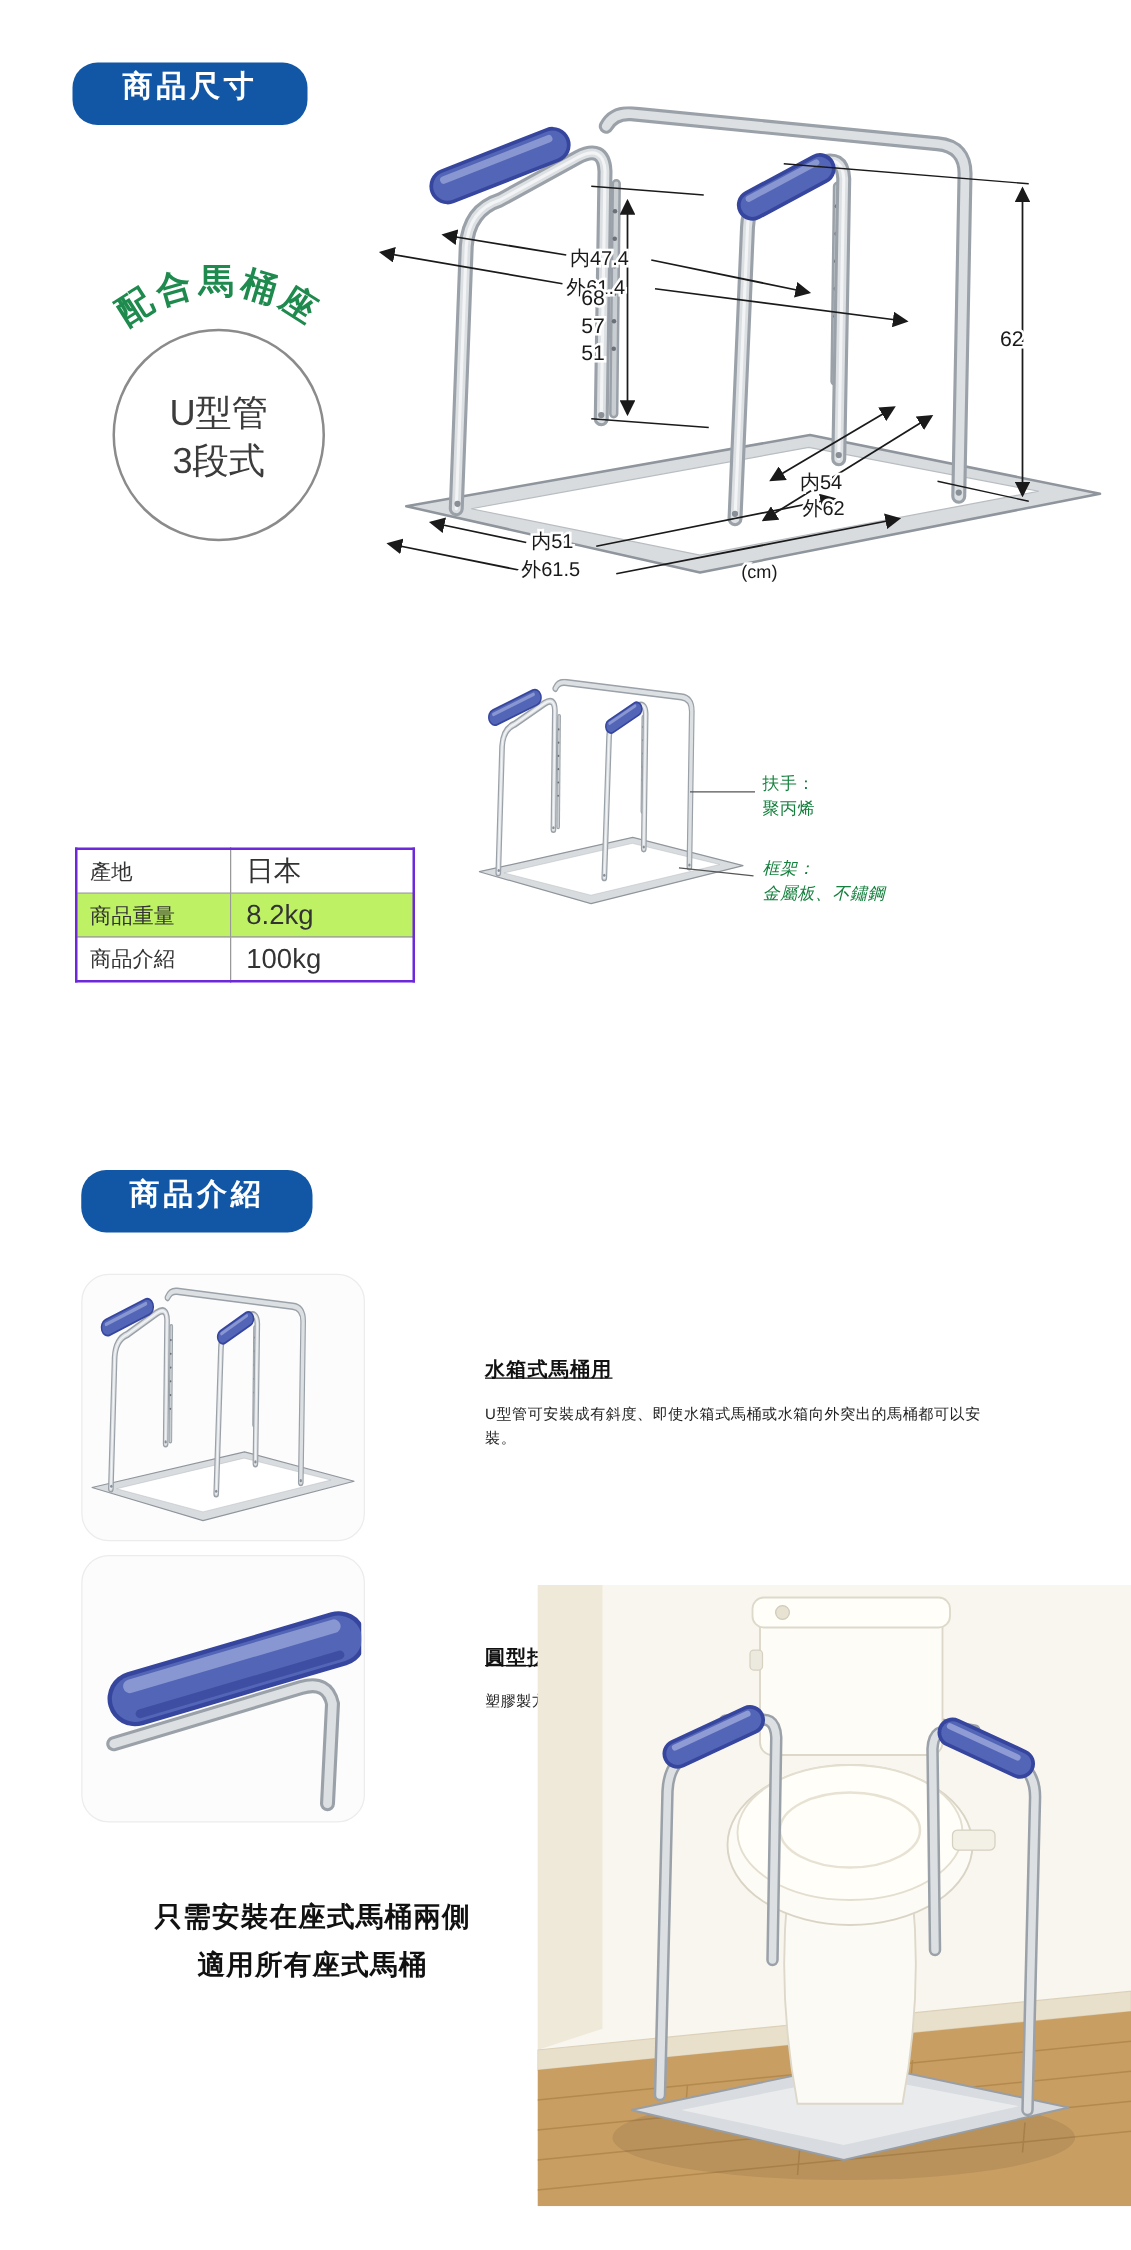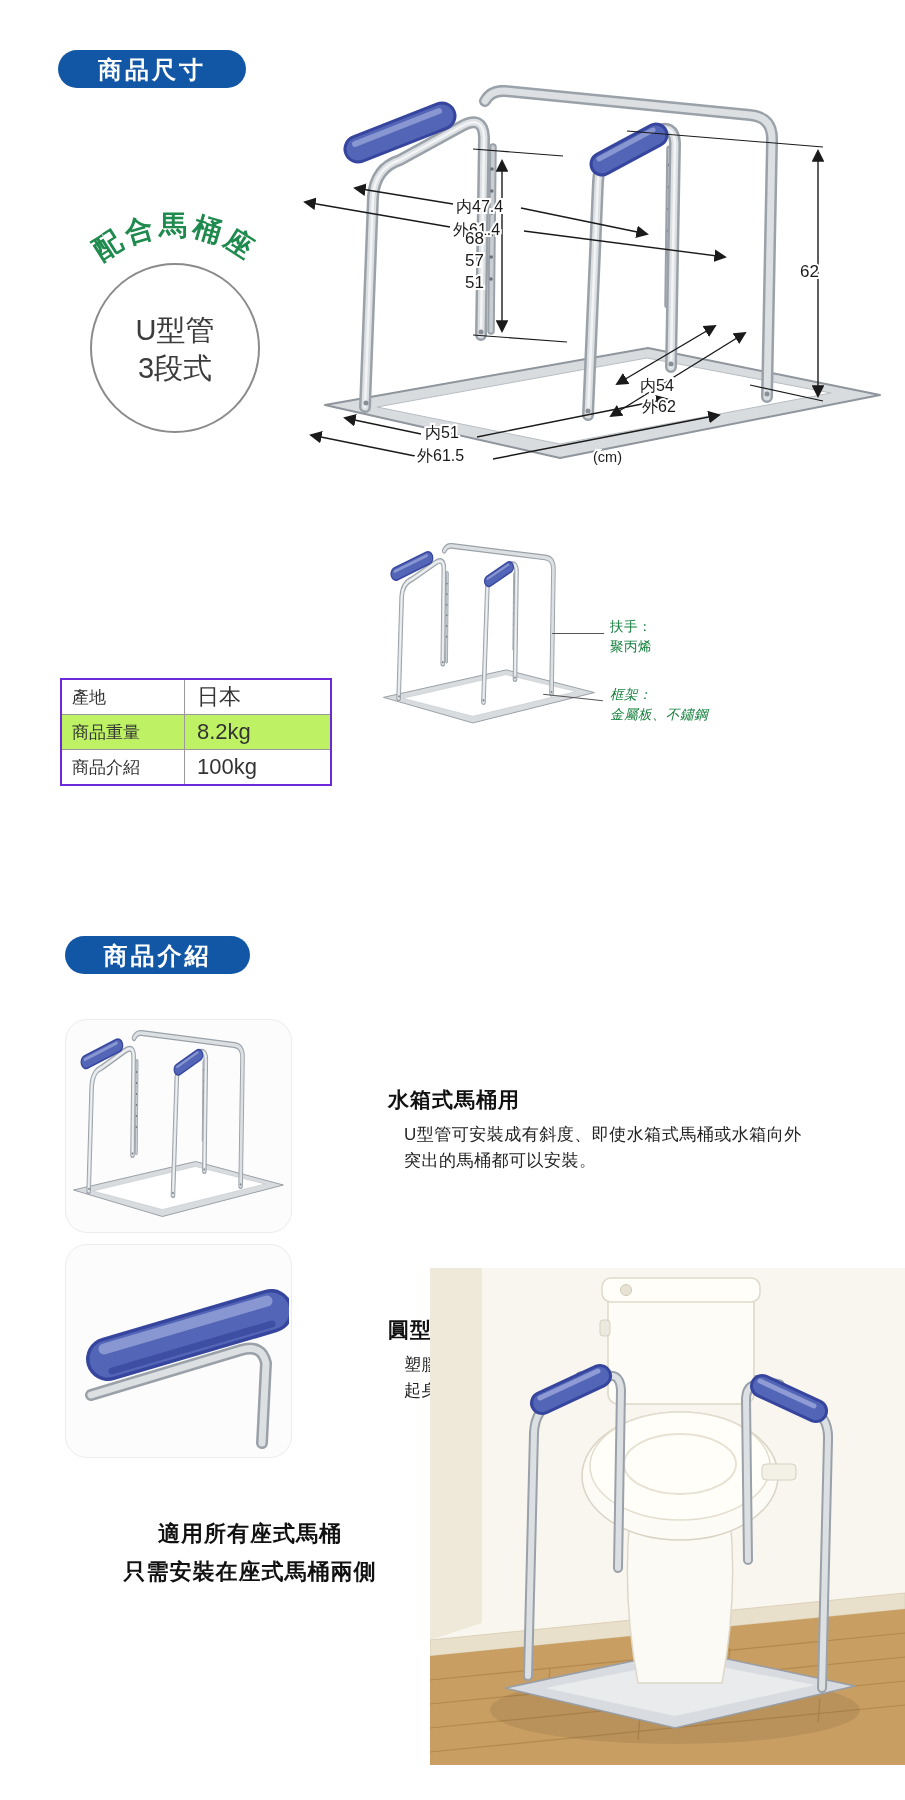--- a/index.html
+++ b/index.html
@@ -1,18 +1,18 @@
 <!DOCTYPE html>
 <html><head>
 <meta charset="utf-8">
 <style>
   html,body{margin:0;padding:0;background:#fff;}
   #page{position:relative;width:905px;height:1800px;background:#fff;overflow:hidden;
         font-family:"Liberation Sans",sans-serif;color:#222;}
-  .badge{position:absolute;background:#1257a5;color:#fff;border-radius:20px;height:38px;
+  .badge{position:absolute;background:#1257a5;color:#fff;border-radius:20px;height:50px;
          line-height:39px;text-align:center;font-weight:bold;font-size:24px;letter-spacing:3px;}
   
   .to{stroke:#9aa1a8;stroke-width:12;fill:none;stroke-linecap:round;stroke-linejoin:round;}
   .ti{stroke:#dce0e3;stroke-width:7;fill:none;stroke-linecap:round;stroke-linejoin:round;}
   .th{stroke:#f3f4f6;stroke-width:2.5;fill:none;stroke-linecap:round;stroke-linejoin:round;}
   .to2{stroke:#9aa1a8;stroke-width:7.5;fill:none;stroke-linecap:round;}
   .ti2{stroke:#c9ced2;stroke-width:3.5;fill:none;stroke-linecap:round;}
   .dim{stroke:#1a1a1a;stroke-width:1.4;fill:none;}
   .tick{stroke:#1a1a1a;stroke-width:1.1;fill:none;}
   .dimt{font-size:16px;fill:#1a1a1a;stroke:#ffffff;stroke-width:4px;paint-order:stroke;}
@@ -22,23 +22,23 @@
   #spec-table{position:absolute;left:60px;top:678px;width:272px;border-collapse:collapse;
               font-size:17px;color:#333;border:2px solid #6d28d9;}
   #spec-table td{border:1px solid #999;height:34px;padding:0 0 0 10px;}
   #spec-table td.val{font-size:22px;padding-left:12px;}
   #spec-table tr.alt{background:#bef264;}
   #spec-table td.lab{width:112px;}
   .mat{position:absolute;left:610px;font-size:13.5px;line-height:1.45;color:#15803d;letter-spacing:0.5px;}
   .leader{position:absolute;border-top:1.5px solid #555;height:0;}
   .card{position:absolute;left:65px;width:225px;height:212px;background:#fcfcfc;
         border:1px solid #ececec;border-radius:22px;overflow:hidden;}
-  .feat-title{position:absolute;left:388px;font-size:21px;font-weight:bold;color:#111;letter-spacing:1px;}
-  .feat-body{position:absolute;left:388px;width:414px;font-size:17px;line-height:1.55;
-             color:#222;letter-spacing:0.5px;margin-left:16px;}
+  .feat-title{position:absolute;left:388px;font-size:16px;font-weight:bold;color:#111;letter-spacing:1px;text-decoration:underline;}
+  .feat-body{position:absolute;left:388px;width:414px;font-size:12px;line-height:1.55;
+             color:#222;letter-spacing:0.5px;}
   #footer-note{position:absolute;left:60px;top:1515px;width:380px;text-align:center;
                font-size:22px;font-weight:bold;color:#111;line-height:38px;letter-spacing:1px;}
   #photo{position:absolute;left:430px;top:1268px;width:475px;height:497px;
          box-shadow:inset 0 0 45px 35px #ffffff;}
 </style>
 </head>
 <body>
 
 <div id="page">
 
@@ -198,22 +198,22 @@
       <path d="M 42,114 L 205,66" stroke="#5365b6" stroke-width="37" stroke-linecap="round" fill="none"></path>
       <path d="M 38,104 L 201,56" stroke="#8e9bd4" stroke-width="11" stroke-linecap="round" fill="none" opacity="0.9"></path>
       <path d="M 46,126 L 206,79" stroke="#2e3d92" stroke-width="7" stroke-linecap="round" fill="none" opacity="0.55"></path>
     </svg>
   </div>
 
   <div class="feat-title" style="top:1316px;">圓型扶手</div>
   <div class="feat-body" style="top:1352px;">塑膠製方便清潔，扶手前端是圓型，適合扶握，緩和起身，坐時的負擔。</div>
 
   <div id="footer-note">
+    <div>只需安裝在座式馬桶兩側</div>
     <div>適用所有座式馬桶</div>
-    <div>只需安裝在座式馬桶兩側</div>
   </div>
 
   <div id="photo">
     <svg width="475" height="497" viewBox="0 0 475 497">
       <rect x="0" y="0" width="475" height="497" fill="#f9f6ef"></rect>
       <polygon points="0,0 52,0 52,355 0,372" fill="#efe9da"></polygon>
       <polygon points="0,372 475,325 475,341 0,388" fill="#e9e0cb" stroke="#dcd1b8" stroke-width="1"></polygon>
       <polygon points="0,388 475,341 475,497 0,497" fill="#c89e63"></polygon>
       <g stroke="#b3894e" stroke-width="1.2">
         <path d="M 0,412 L 475,365"></path>

